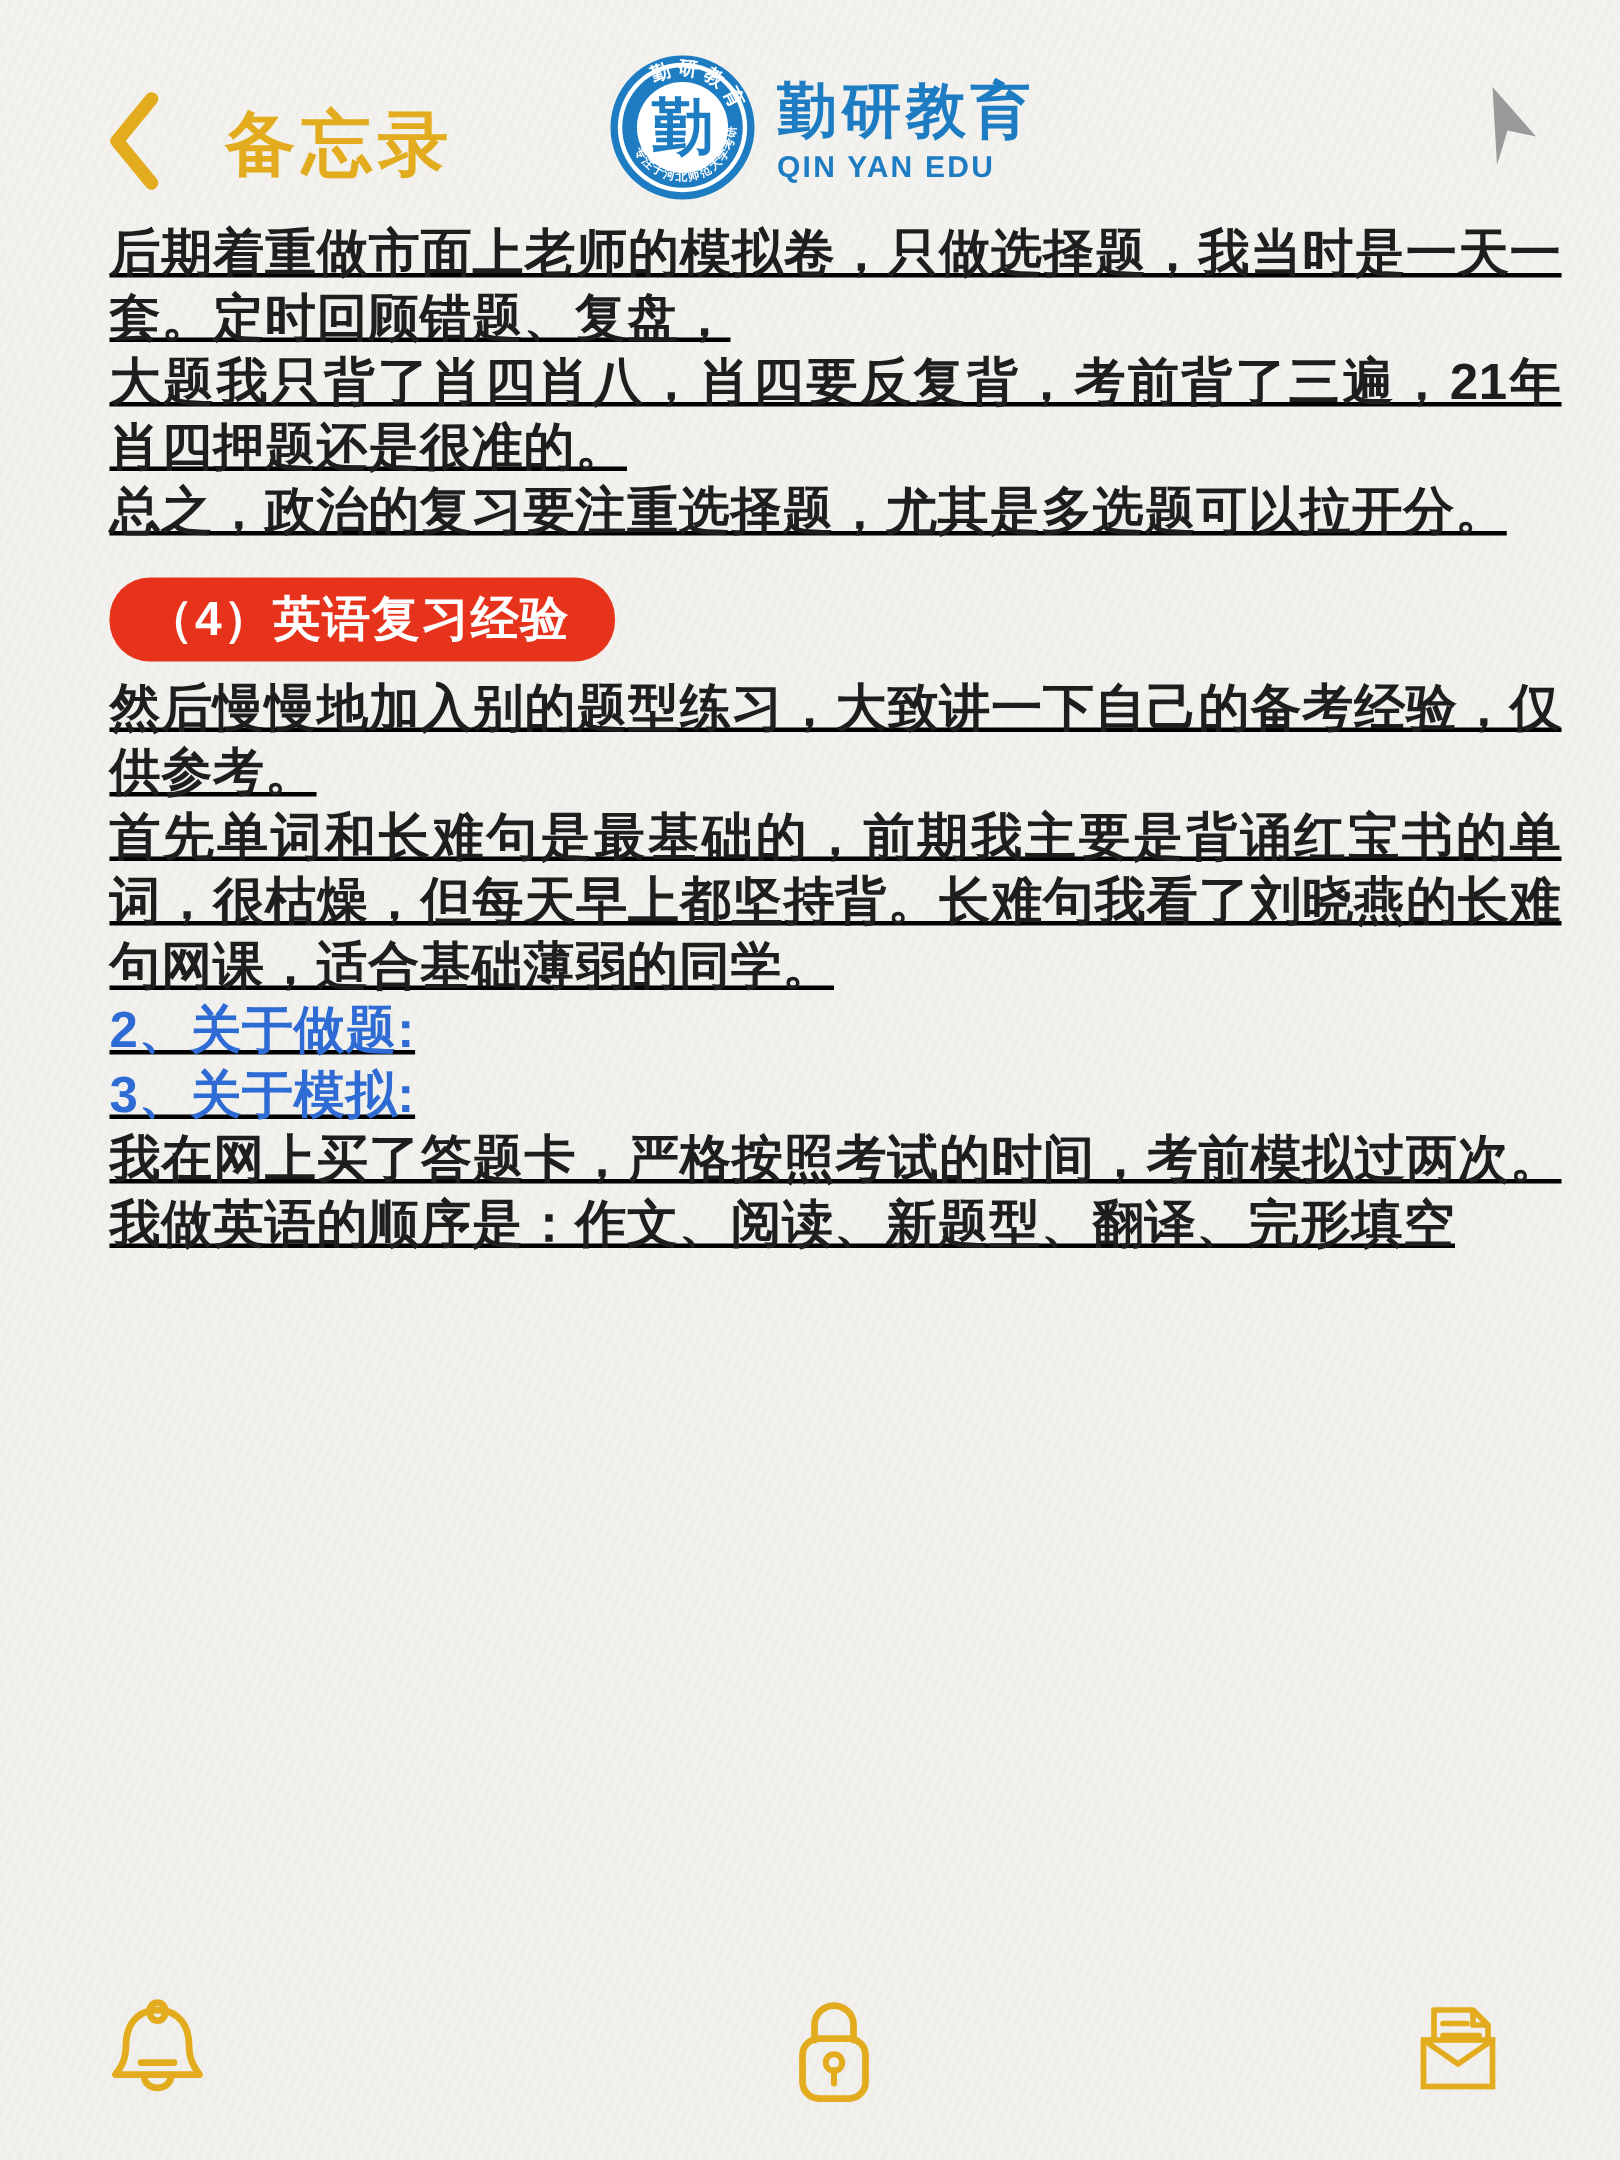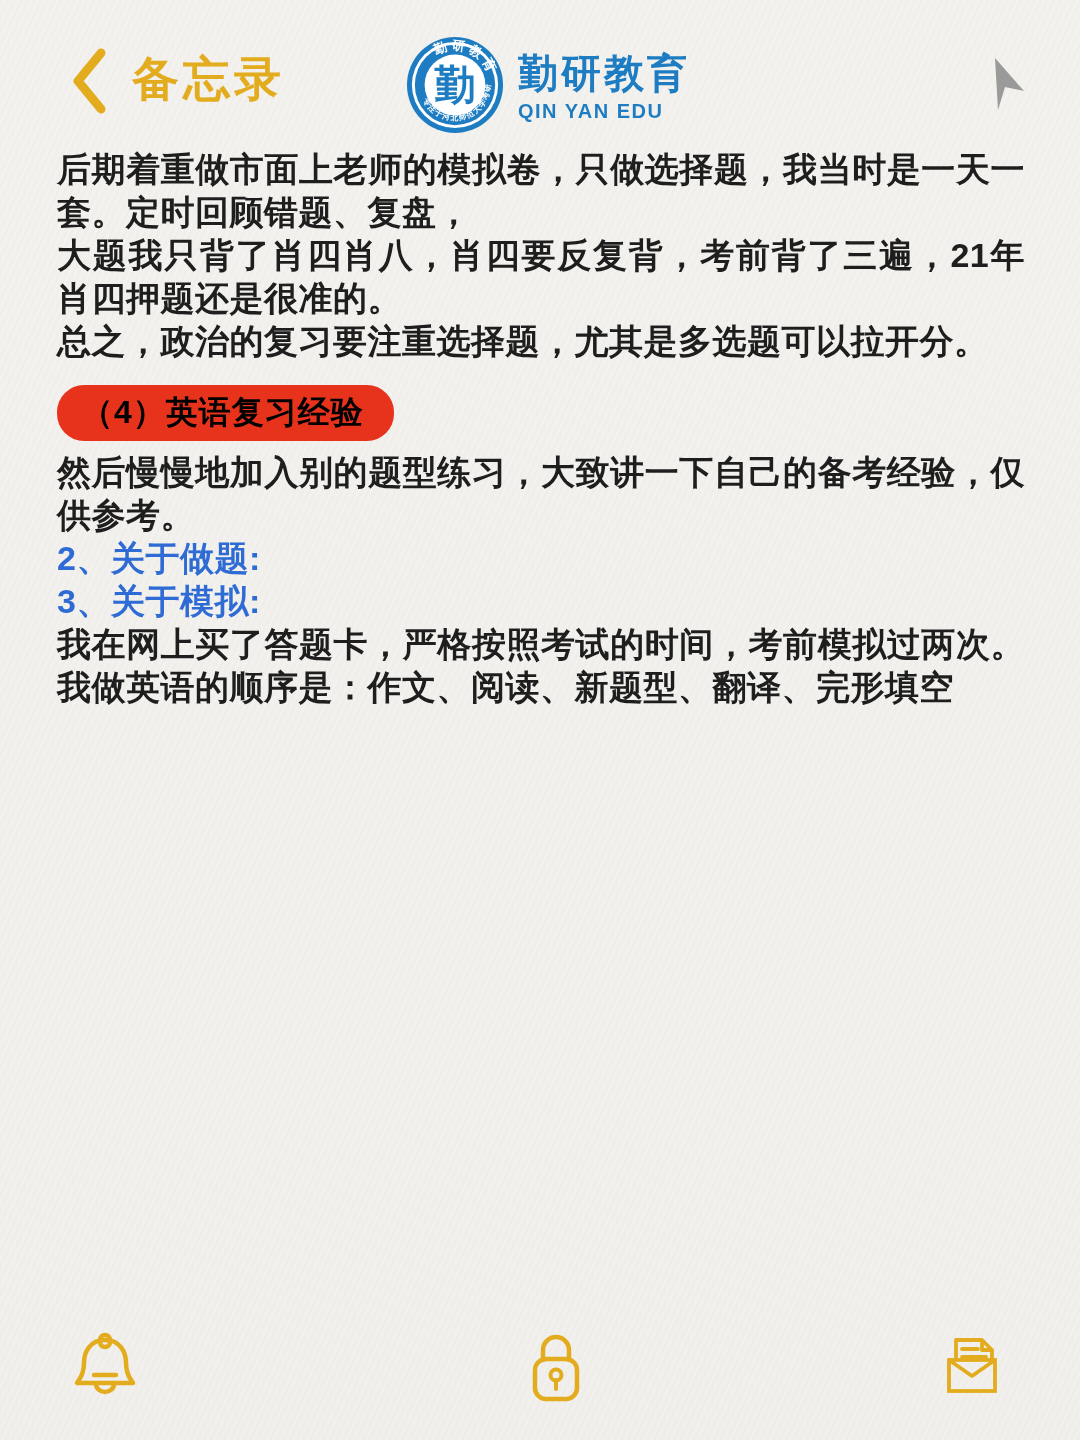--- a/index.html
+++ b/index.html
@@ -21,24 +21,24 @@
   }
   
   .header {
     position: absolute;
     top: 0; left: 0; right: 0;
     height: 150px;
   }
   .back-group {
     position: absolute;
     left: 72px;
-    top: 48px;
+    top: 61px;
     display: flex;
-    align-items: flex-start;
-    gap: 26px;
+    align-items: center;
+    gap: 44px;
     color: #E3AC1E;
     cursor: pointer;
   }
   .back-title {
     font-size: 47px;
     font-weight: 800;
     letter-spacing: 4px;
   }
   .brand {
     position: absolute;
@@ -69,22 +69,23 @@
   }
   .cursor-icon {
     position: absolute;
     left: 982px;
     top: 58px;
   }
   
   .note-content {
     position: absolute;
     top: 148px;
-    left: 57px;
+    left: 73px;
     width: 968px;
+    text-decoration: underline;
   }
   .para {
     margin: 0;
     font-size: 34px;
     line-height: 43px;
     font-weight: 700;
     color: #1E1E1E;
     letter-spacing: 0.5px;
     text-align: justify;
   }
@@ -92,21 +93,21 @@
     font-size: 34px;
     line-height: 43px;
     font-weight: 800;
     color: #2E6BD4;
     letter-spacing: 0.5px;
   }
   .badge {
     display: inline-block;
     margin: 22px 0 10px 0;
     background: #E8331C;
-    color: #000000;
+    color: #ffffff;
     font-size: 32px;
     font-weight: 800;
     line-height: 1;
     padding: 11px 30px 13px 24px;
     border-radius: 27px;
     letter-spacing: 1px;
   }
   
   .footer-icon { position: absolute; }
   .icon-bell { left: 72px;  top: 1331px; }
@@ -161,20 +162,21 @@
       </svg>
     </span>
   </div>
 
   <div class="note-content">
       <p class="para">后期着重做市面上老师的模拟卷，只做选择题，我当时是一天一套。定时回顾错题、复盘，</p>
       <p class="para">大题我只背了肖四肖八，肖四要反复背，考前背了三遍，21年肖四押题还是很准的。</p>
       <p class="para">总之，政治的复习要注重选择题，尤其是多选题可以拉开分。</p>
       <div class="badge-wrap"><span class="badge">（4）英语复习经验</span></div>
       <p class="para">然后慢慢地加入别的题型练习，大致讲一下自己的备考经验，仅供参考。</p>
+      <p class="para">首先单词和长难句是最基础的，前期我主要是背诵红宝书的单词，很枯燥，但每天早上都坚持背。长难句我看了刘晓燕的长难句网课，适合基础薄弱的同学。</p>
       <div class="heading">2、关于做题:</div>
       <div class="heading">3、关于模拟:</div>
       <p class="para">我在网上买了答题卡，严格按照考试的时间，考前模拟过两次。我做英语的顺序是：作文、阅读、新题型、翻译、完形填空</p>
     </div>
 
   <div class="footer-icon icon-bell">
     <svg width="66" height="72" viewBox="0 0 66 72">
       <path d="M33 4 a5 5 0 0 1 5 5 v2 a5 5 0 0 1 -10 0 v-2 a5 5 0 0 1 5 -5 Z" fill="none" stroke="#E3AC1E" stroke-width="4.5" stroke-linejoin="round"></path>
       <path d="M33 9 C18 9 12 21 12 32 C12 44 7 49 5 52 L61 52 C59 49 54 44 54 32 C54 21 48 9 33 9 Z" fill="none" stroke="#E3AC1E" stroke-width="4.5" stroke-linejoin="round"></path>
       <line x1="22" y1="44" x2="44" y2="44" stroke="#E3AC1E" stroke-width="4.5" stroke-linecap="round"></line>

